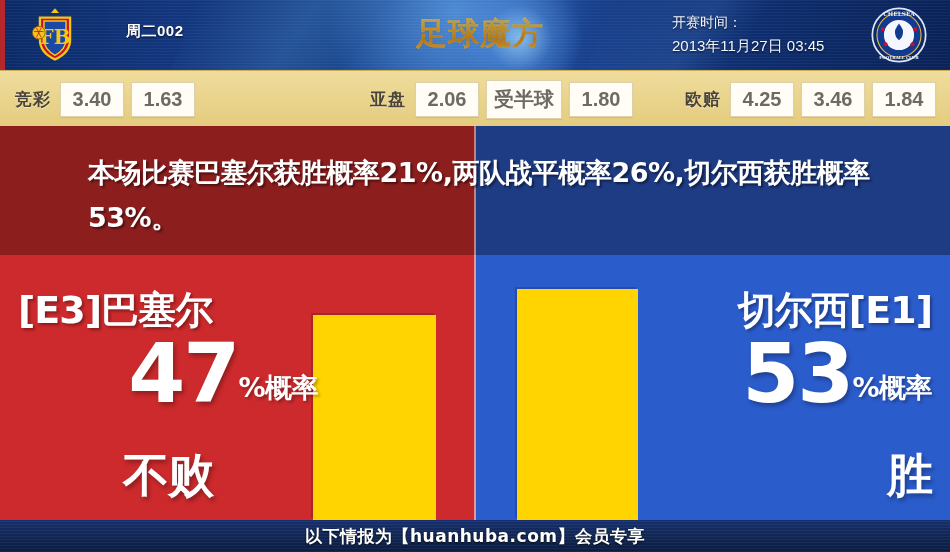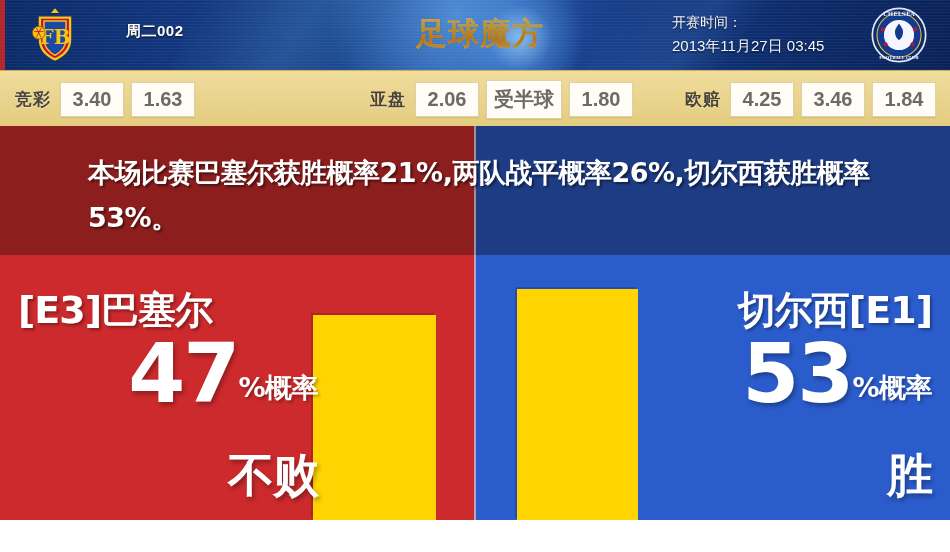--- a/index.html
+++ b/index.html
@@ -180,21 +180,21 @@
     padding-bottom:6px;letter-spacing:-0.5px;
     text-shadow:2px 2px 3px rgba(0,0,0,.32);
   }
   .verdict{
     position:absolute;top:178px;width:300px;
     font-size:46px;font-weight:bold;line-height:56px;
     letter-spacing:-1px;
     text-shadow:2px 3px 4px rgba(0,0,0,.32);
     white-space:nowrap;
   }
-  .team-block.left .verdict{left:0;text-align:right;}
+  .team-block.left .verdict{left:0;text-align:center;}
   .team-block.right .verdict{left:0;text-align:right;}
 
   
   .footer{
     position:absolute;left:0;top:520px;width:950px;height:32px;
     background:linear-gradient(180deg,#16306e 0%,#102654 50%,#0b1c40 100%);
     display:flex;align-items:center;justify-content:center;
     overflow:hidden;
   }
   .footer:before{
@@ -306,14 +306,17 @@
     <div class="team-block right">
       <div class="team-name">切尔西[E1]</div>
       <div class="prob-row">
         <span class="prob-num">53</span>
         <span class="prob-unit">%概率</span>
       </div>
       <div class="verdict">胜</div>
     </div>
   </div>
 
+  <div class="footer">
+    <span class="footer-text">以下情报为【huanhuba.com】会员专享</span>
+  </div>
 
 </div>
 
 </body></html>

